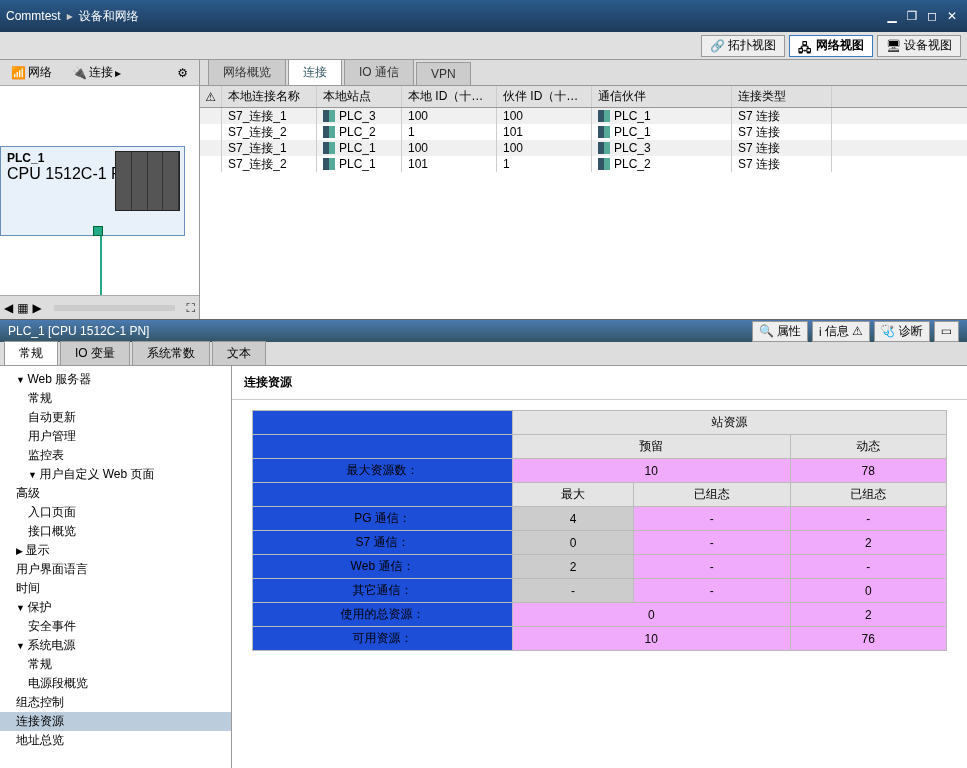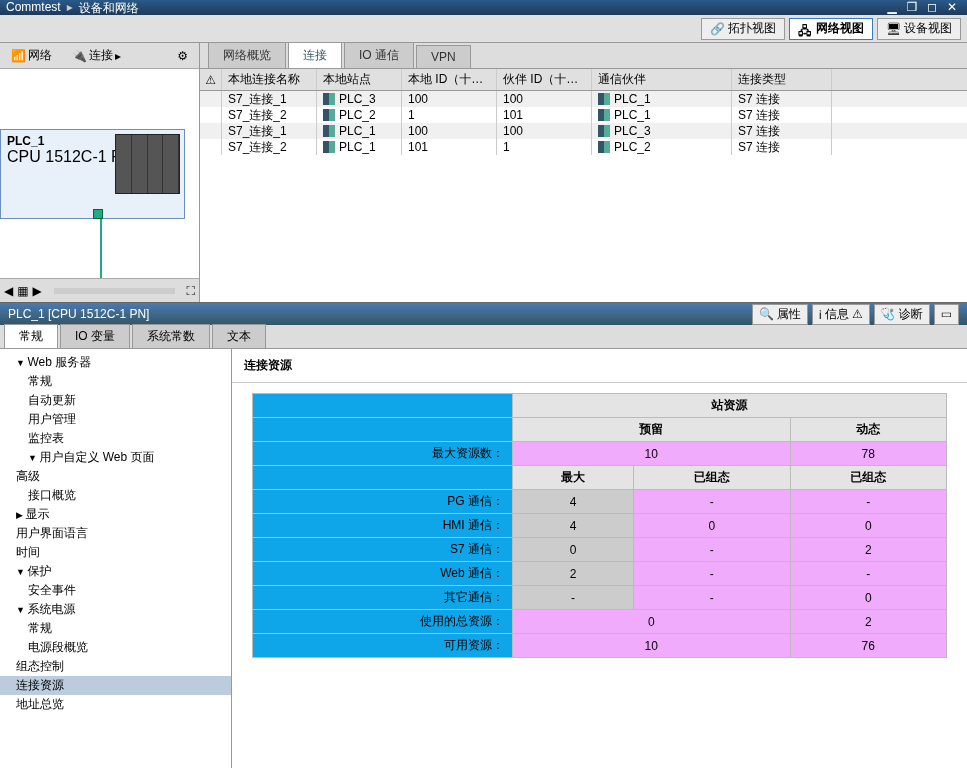--- a/index.html
+++ b/index.html
@@ -1,17 +1,17 @@
 <!DOCTYPE html>
 <html><head>
 <meta charset="utf-8">
 <style>
 *{box-sizing:border-box;margin:0;padding:0;font-family:"Microsoft YaHei",Arial,sans-serif;font-size:12px}
 body{width:967px;height:768px;background:#bdbdbd;overflow:hidden;display:flex;flex-direction:column}
-.titlebar{height:15px;background:linear-gradient(#2a5a8a,#1e3a5a);display:flex;color:#fff;padding:0 6px}
+.titlebar{height:32px;background:linear-gradient(#2a5a8a,#1e3a5a);display:flex;align-items:center;color:#fff;padding:0 6px}
 .titlebar .sep{margin:0 6px;color:#ccc}
 .titlebar .wincontrols{margin-left:auto;display:flex;gap:2px}
 .titlebar .wincontrols span{width:18px;text-align:center;cursor:pointer}
 .viewbar{height:28px;background:#e0e0e0;border-bottom:1px solid #999;display:flex;justify-content:flex-end;align-items:center;gap:4px;padding:0 6px}
 .viewbtn{height:22px;padding:0 8px;border:1px solid #999;background:#eee;display:flex;align-items:center;gap:4px;cursor:pointer}
 .viewbtn.sel{background:#fff;border-color:#3a7abd;font-weight:bold}
 .viewbtn .ic{width:14px;height:14px;display:inline-block}
 .upper{height:260px;display:flex;border-bottom:1px solid #666}
 .leftpane{width:200px;background:#e8e8e8;display:flex;flex-direction:column;border-right:1px solid #999}
 .ltoolbar{height:26px;background:#ddd;border-bottom:1px solid #aaa;display:flex;align-items:center;gap:6px;padding:0 4px}
@@ -51,22 +51,22 @@
 .tree .n.l1{padding-left:28px}
 .tree .n.l2{}
 .tree .n.sel{background:#bcd}
 .tree .exp::before{content:"▼ ";font-size:9px}
 .tree .col::before{content:"▶ ";font-size:9px}
 .props{flex:1;background:#fff;display:flex;flex-direction:column;min-height:0}
 .props .ptitle{padding:8px 12px;font-weight:bold;border-bottom:1px solid #ccc}
 .props .pbody{flex:1;overflow:auto;padding:10px 20px}
 .restable{border-collapse:collapse;width:100%}
 .restable td,.restable th{border:1px solid #bbb;padding:3px 8px;text-align:center;background:#f0abfc;height:20px}
-.restable th{background:#e4e4e4;font-weight:bold}
-.restable .lbl{text-align:right;background:#0ea5e9;width:260px}
+.restable th{background:#e4e4e4;font-weight:normal}
+.restable .lbl{background:#1d4ed8;width:260px}
 .restable .shade{background:#ccc}
 </style>
 </head>
 <body>
 
 <div class="titlebar">
   <span>Commtest</span>
   <span class="sep">▸</span>
   <span>设备和网络</span>
   <div class="wincontrols">
@@ -211,20 +211,21 @@
   </div>
   <div class="inspbody">
     <div class="tree" id="tree">
         <div class="n l0 exp">Web 服务器</div>
         <div class="n l1">常规</div>
         <div class="n l1">自动更新</div>
         <div class="n l1">用户管理</div>
         <div class="n l1">监控表</div>
         <div class="n l1 exp">用户自定义 Web 页面</div>
         <div class="n l2">高级</div>
+        <div class="n l1">入口页面</div>
         <div class="n l1">接口概览</div>
         <div class="n l0 col">显示</div>
         <div class="n l0">用户界面语言</div>
         <div class="n l0">时间</div>
         <div class="n l0 exp">保护</div>
         <div class="n l1">安全事件</div>
         <div class="n l0 exp">系统电源</div>
         <div class="n l1">常规</div>
         <div class="n l1">电源段概览</div>
         <div class="n l0">组态控制</div>
@@ -258,26 +259,20 @@
               </tr>
           </tbody>
             <tbody id="resrows">
               <tr>
                 <td class="lbl">PG 通信：</td>
                 <td class="shade">4</td>
                 <td>-</td>
                 <td>-</td>
               </tr>
               <tr>
-                <td class="lbl">HMI 通信：</td>
-                <td class="shade">4</td>
-                <td>0</td>
-                <td>0</td>
-              </tr>
-              <tr>
                 <td class="lbl">S7 通信：</td>
                 <td class="shade">0</td>
                 <td>-</td>
                 <td>2</td>
               </tr>
               <tr>
                 <td class="lbl">Web 通信：</td>
                 <td class="shade">2</td>
                 <td>-</td>
                 <td>-</td>

